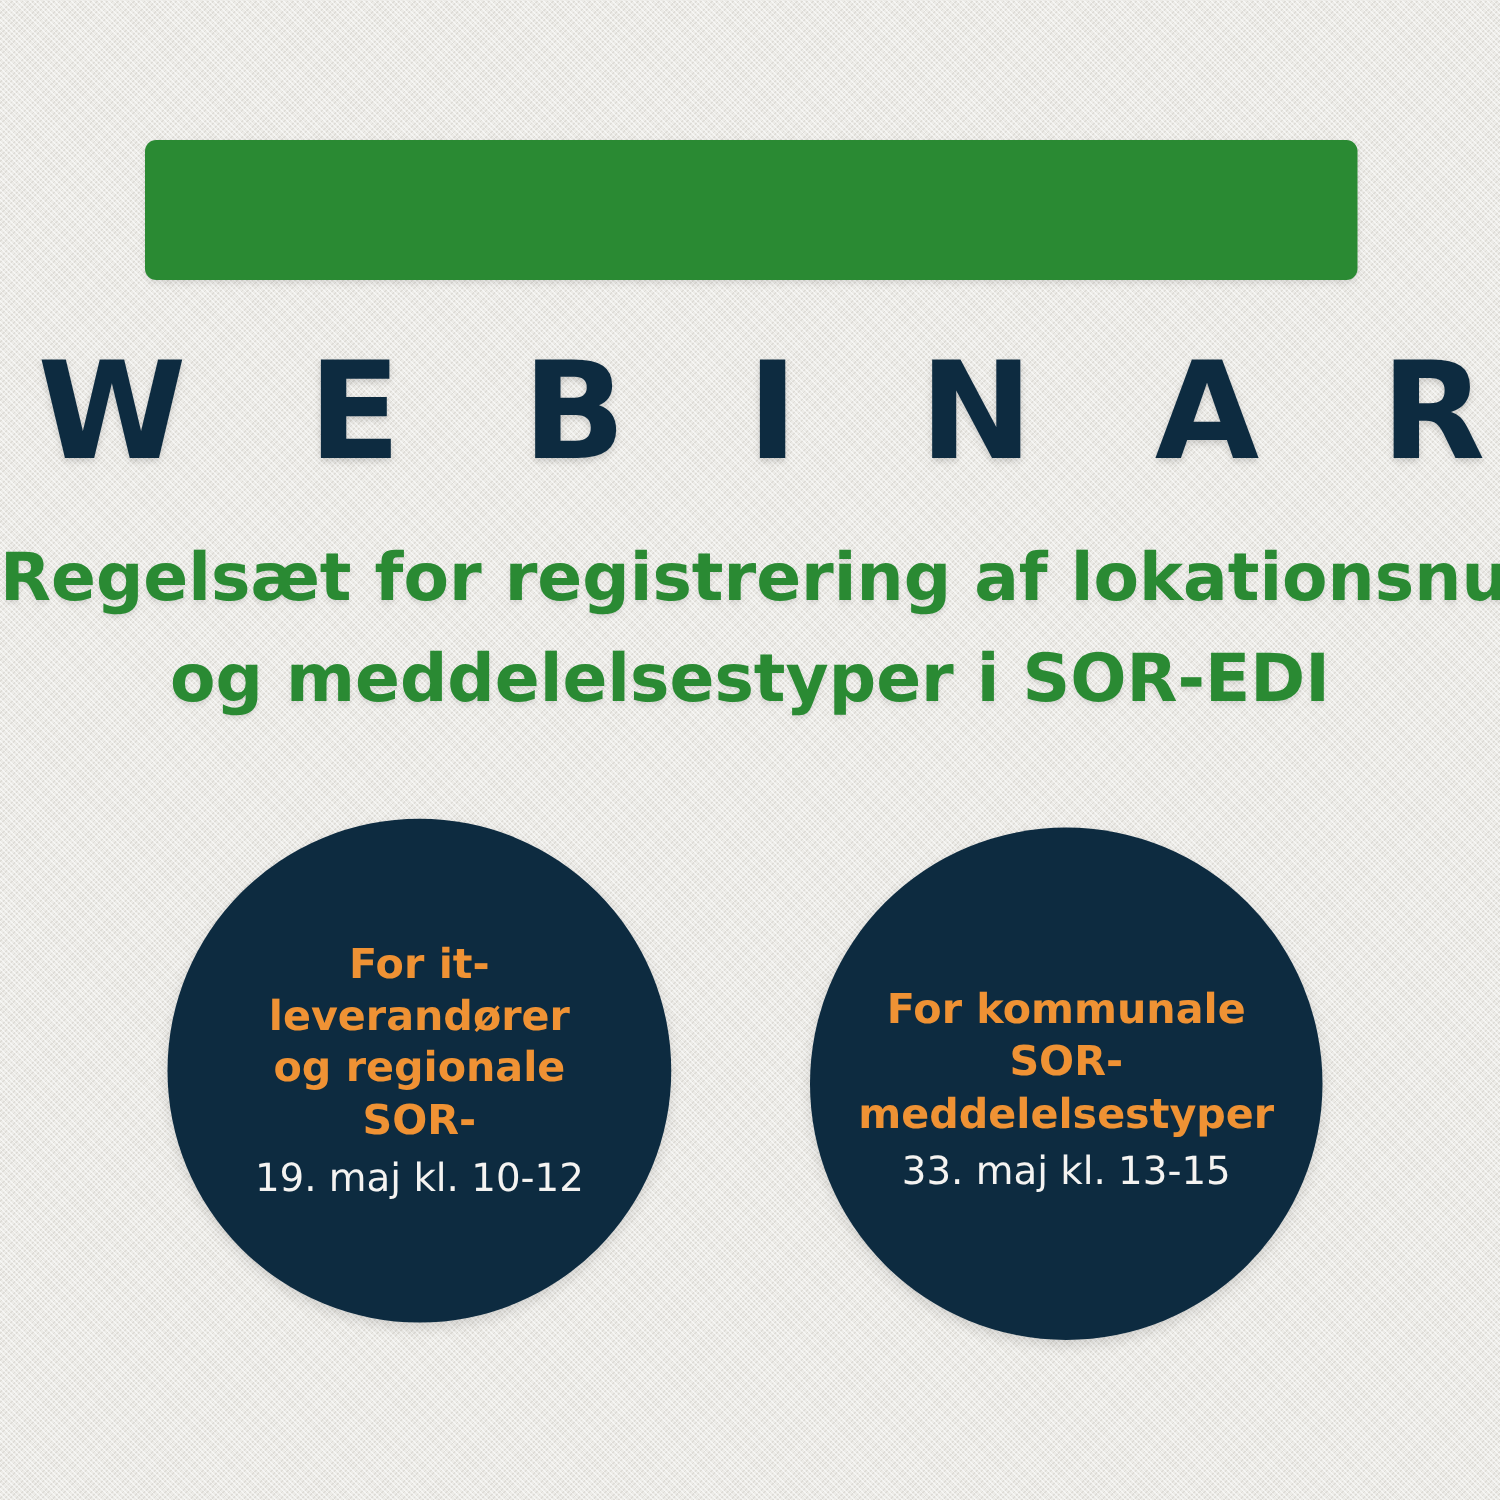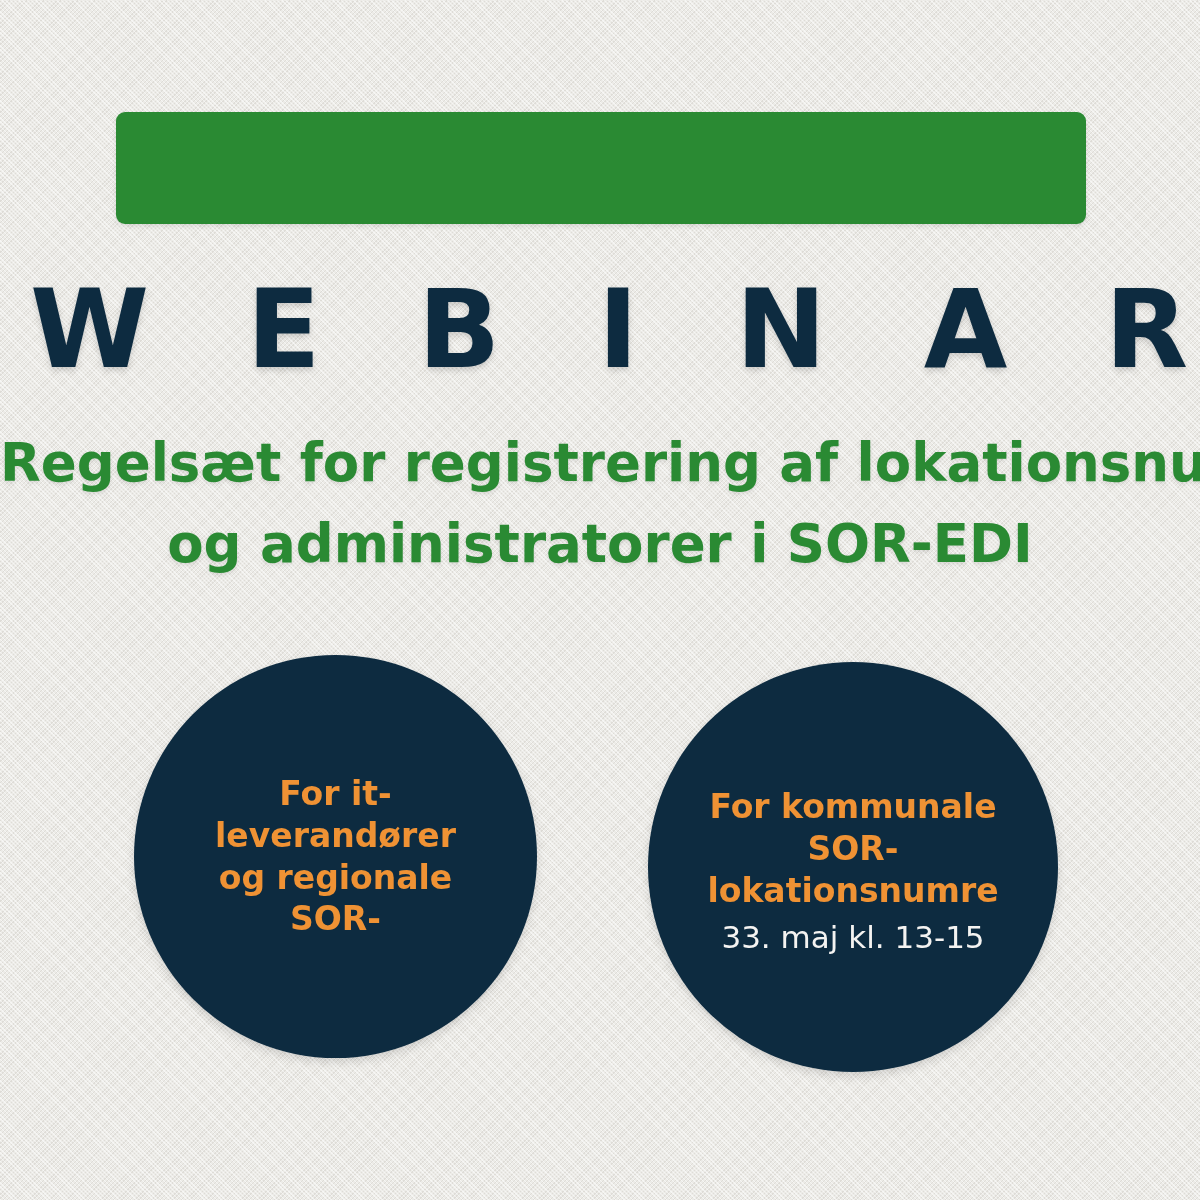--- a/index.html
+++ b/index.html
@@ -130,31 +130,32 @@
 <div id="poster">
 
   <div class="green-bar">
     <span></span>
   </div>
 
   <div class="webinar">W E B I N A R</div>
 
   <div class="subtitle">
     <span class="line">Regelsæt for registrering af lokationsnumre</span>
-    <span class="line">og administratorer i SOR-EDI</span>
+    <span class="line">og meddelelsestyper i SOR-EDI</span>
   </div>
 
   <div class="circle circle-left">
     <div class="circle-audience">
       <span class="line">For it-leverandører</span><br>
       <span class="line">og regionale SOR-</span><br>
     </div>
+    <div class="circle-when">19. maj kl. 10-12</div>
   </div>
 
   <div class="circle circle-right">
     <div class="circle-audience">
       <span class="line">For kommunale SOR-</span><br>
-      <span class="line">lokationsnumre</span>
+      <span class="line">meddelelsestyper</span>
     </div>
     <div class="circle-when">33. maj kl. 13-15</div>
   </div>
 
 </div>
 
 </body></html>

